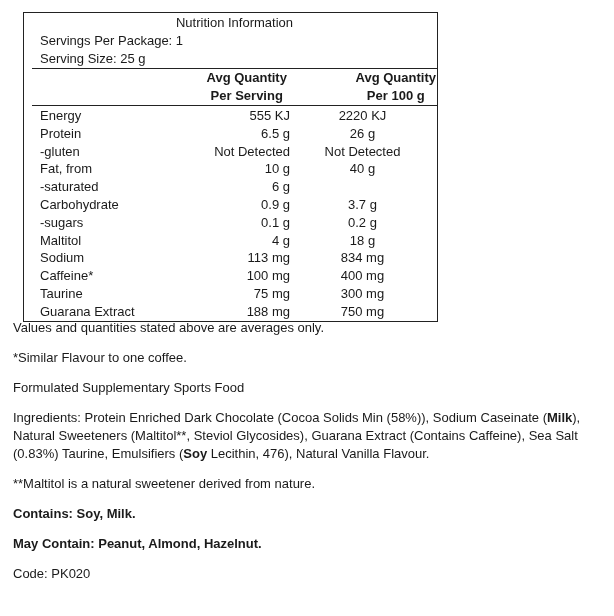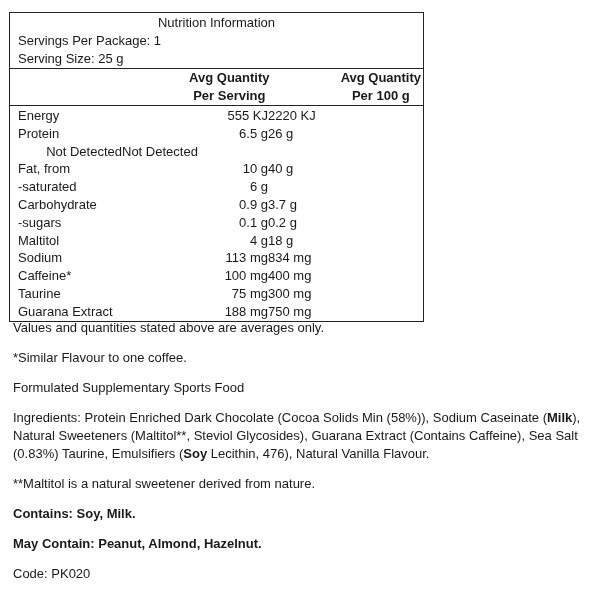--- a/index.html
+++ b/index.html
@@ -2,30 +2,30 @@
 <html><head>
   <meta charset="utf-8">
   <style>
     html, body { margin: 0; padding: 0; background: #ffffff; }
     body {
       width: 614px; height: 616px; position: relative; overflow: hidden;
       font-family: "Liberation Sans", "DejaVu Sans", sans-serif;
       font-size: 13px; color: #1a1a1a;
     }
     .panel {
-      position: absolute; left: 9px; top: 12px; width: 415px;
-      border: 1px solid #222; box-sizing: border-box;
+      position: absolute; left: 23px; top: 12px; width: 415px;
+      border: 1px solid #222; box-sizing: border-box; padding-left: 8px;
     }
     .title-row { text-align: center; height: 19px; line-height: 19px; padding-left: 0; }
     .meta-row { height: 18px; line-height: 18px; padding-left: 8px; }
     .sep { border-top: 1px solid #222; }
     .hdr { display: flex; height: 18px; line-height: 18px; font-weight: bold; }
     .c1 { width: 146px; padding-left: 8px; box-sizing: border-box; }
     .c2 { width: 112px; text-align: right; box-sizing: border-box; }
-    .c3 { width: 145px; text-align: left; box-sizing: border-box; }
+    .c3 { width: 145px; text-align: center; box-sizing: border-box; }
     .hdr .c2 { text-align: center; width: 150px; }
     .hdr .c3 { text-align: center; width: 120px; padding-left: 35px; }
     .row { display: flex; height: 17.8px; line-height: 17.8px; }
     .notes { position: absolute; left: 13px; top: 319px; width: 595px; }
     .p { margin: 0; line-height: 18px; }
     .gap { height: 12px; }
     b { font-weight: bold; }
   </style>
 </head>
 <body>
@@ -51,20 +51,21 @@
         <span class="c1">Energy</span>
         <span class="c2">555 KJ</span>
         <span class="c3">2220 KJ</span>
       </div>
     <div class="row">
         <span class="c1">Protein</span>
         <span class="c2">6.5 g</span>
         <span class="c3">26 g</span>
       </div>
     <div class="row">
+        <span class="c1">-gluten</span>
         <span class="c2">Not Detected</span>
         <span class="c3">Not Detected</span>
       </div>
     <div class="row">
         <span class="c1">Fat, from</span>
         <span class="c2">10 g</span>
         <span class="c3">40 g</span>
       </div>
     <div class="row">
         <span class="c1">-saturated</span>

